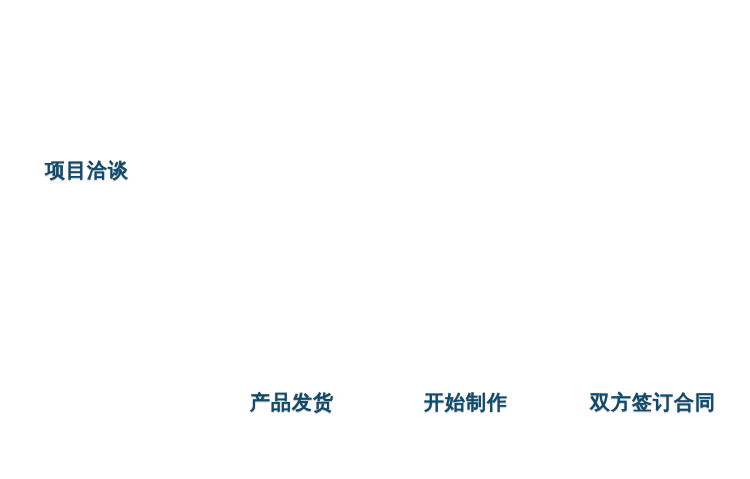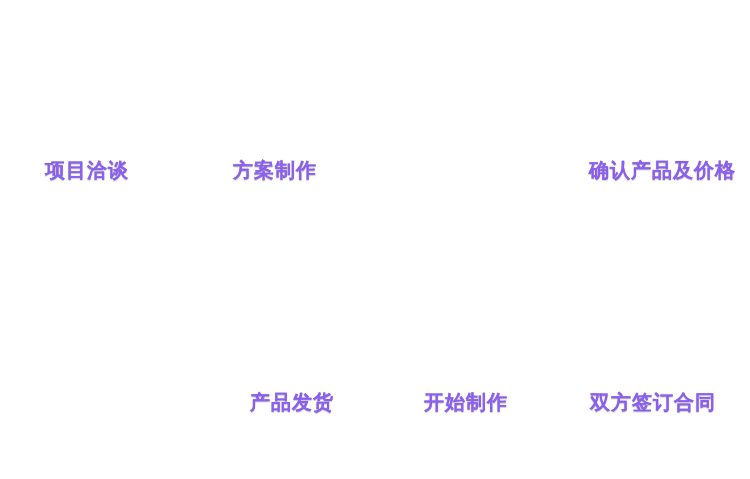--- a/index.html
+++ b/index.html
@@ -19,21 +19,21 @@
     left: 0;
     top: 0;
     width: 750px;
     height: 479px;
   }
   .step-label {
     position: absolute;
     font-size: 20px;
     font-weight: bold;
     letter-spacing: 1px;
-    color: #8b5cf6;
+    color: #0c4a6e;
     
     text-shadow: 0 0 1px #9a9a9a, 0 1px 1px rgba(0,0,0,0.22);
     white-space: nowrap;
     line-height: 20px;
   }
   
   .pos-step-0 { left: 45px;  top: 160px; }
   .pos-step-1 { left: 233px; top: 160px; }
   .pos-step-2 { left: 424px; top: 160px; }
   .pos-step-3 { left: 589px; top: 160px; }
@@ -42,24 +42,22 @@
   .pos-step-5 { left: 424px; top: 392px; }
   .pos-step-6 { left: 230px; top: 392px; margin-left: 20px; }
 </style>
 </head>
 <body>
 
 <div class="flow-diagram">
 
   <span class="step-label pos-step-0">项目洽谈</span>
 
-  <span class="step-label pos-step-1">方案制作</span>
 
 
-  <span class="step-label pos-step-3">确认产品及价格</span>
 
   <span class="step-label pos-step-4">双方签订合同</span>
 
   <span class="step-label pos-step-5">开始制作</span>
 
   <span class="step-label pos-step-6">产品发货</span>
 
 </div>
 
 </body></html>

